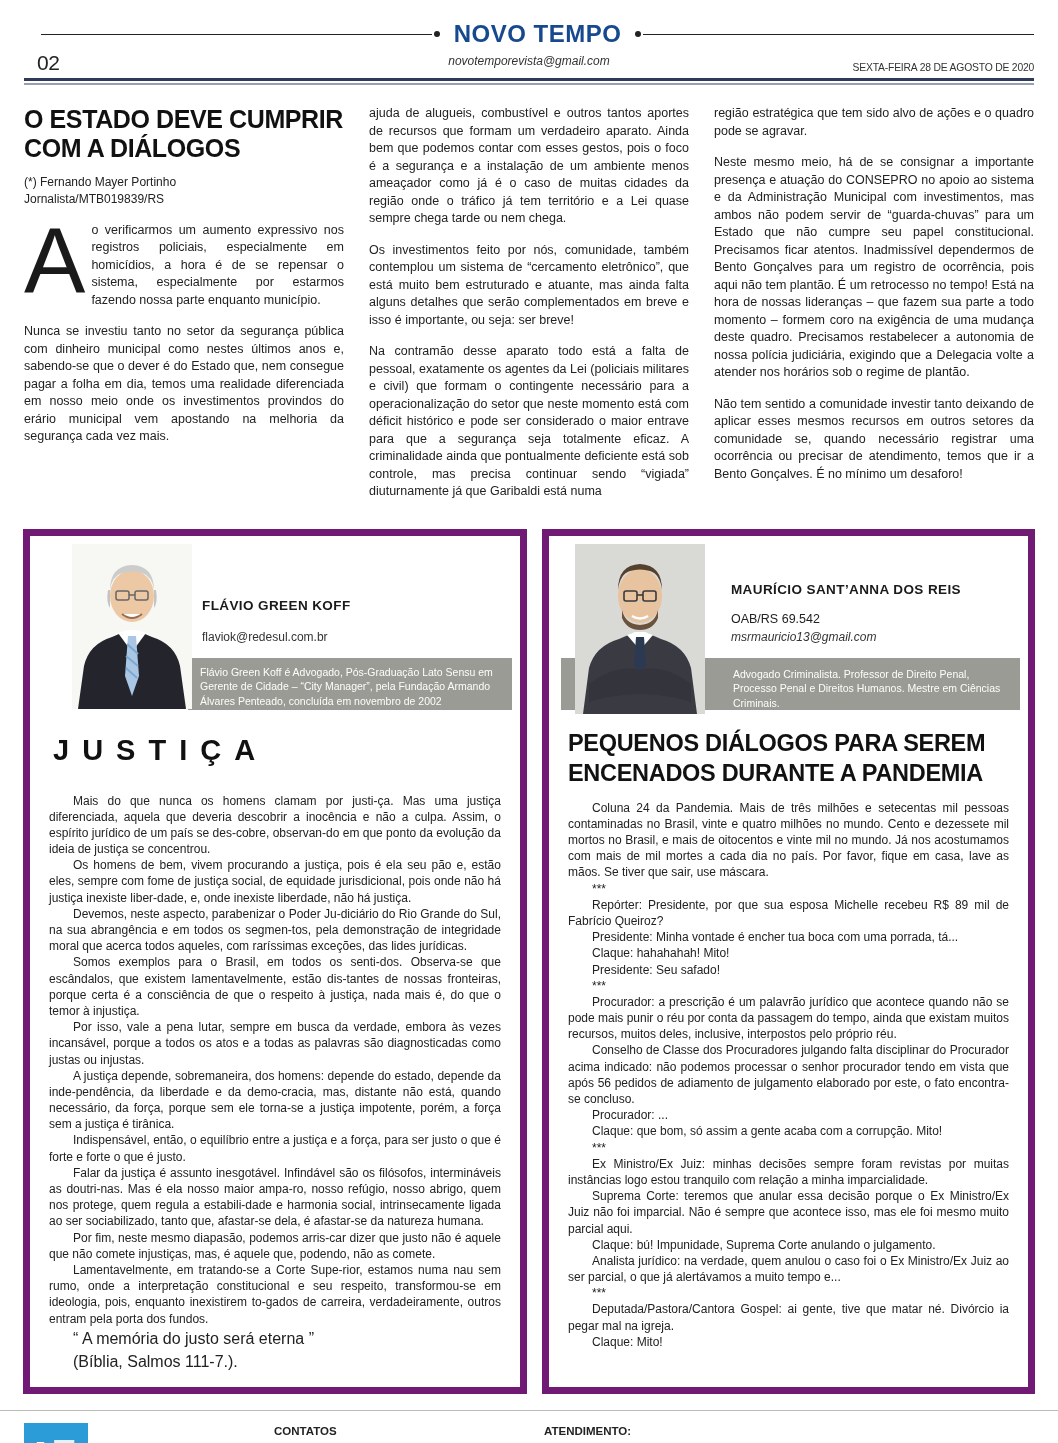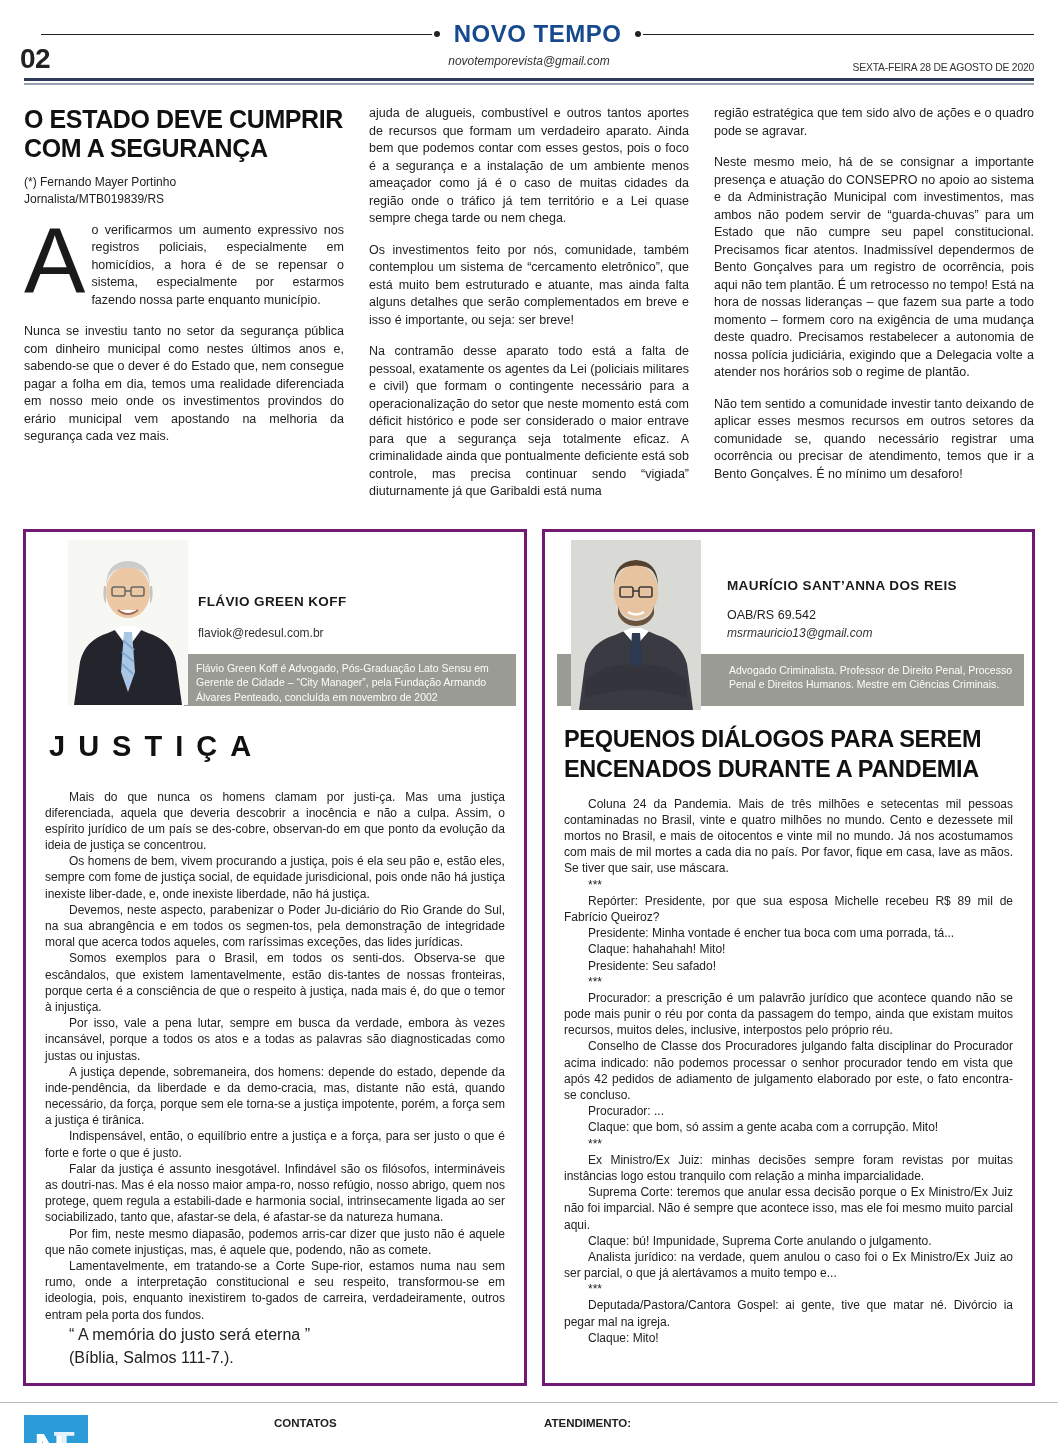--- a/index.html
+++ b/index.html
@@ -9,36 +9,36 @@
   
   .header { position:relative; padding-top:20px; }
   .mast-row { display:flex; align-items:center; gap:14px; padding:0 24px;margin-left:17px; }
   .mast-line { flex:1; display:flex; align-items:center; }
   .mast-line .line { flex:1; height:1px; background:#222; }
   .mast-line .dot { width:6px; height:6px; background:#222; border-radius:50%; }
   .mast-line.left .dot { margin-left:2px; }
   .mast-line.right .dot { margin-right:2px; }
   .masthead-title { font-size:24px; font-weight:bold; color:#17498f; letter-spacing:.5px; white-space:nowrap; }
   .mast-email { text-align:center; font-style:italic; font-size:12px; color:#333; margin-top:6px; }
-  .page-number { position:absolute; left:20px; bottom:10px; font-size:28px; font-weight:bold; letter-spacing:-.5px; }
+  .page-number { position:absolute; left:37px; bottom:10px; font-size:21px; font-weight:normal; letter-spacing:-.5px; }
   .edition-date { position:absolute; right:24px; bottom:12px; font-size:11px; color:#333; letter-spacing:-.2px; transform:scaleX(.94); transform-origin:right; }
   .header-rule { margin:10px 24px 0; border-top:3px solid #303a58; }
   .header-rule-2 { margin:2px 24px 0; border-top:2px solid #97a0b2; }
 
   
   .lead { display:flex; gap:25px; padding:20px 24px 0; min-height:342px; }
   .lead-col { width:320px; font-size:12.5px; line-height:1.4; text-align:justify; }
   .lead-col p { margin-bottom:14px; }
   .lead-title { font-size:25px; font-weight:bold; line-height:1.14; letter-spacing:-.4px; color:#111; margin-bottom:12px; }
   .lead-byline { font-size:12px; line-height:1.4; margin-bottom:14px; }
   .dropcap { float:left; font-size:92px; line-height:.78; padding:4px 6px 0 0; font-weight:400; color:#1a1a1a; }
 
   
   .features { display:flex; gap:15px; padding:14px 23px 0; }
-  .feature-box { border:3px solid #701a75; background:#fff; min-height:718px; }
+  .feature-box { border:7px solid #701a75; background:#fff; min-height:718px; }
   .feature-box.left { width:507px; }
   .feature-box.right { width:496px; }
 
   .profile { position:relative; height:180px; }
   .photo { position:absolute; top:8px; z-index:2; overflow:hidden; }
   .photo svg { display:block; width:100%; height:100%; }
   .profile-left .photo { left:42px; width:120px; height:165px; }
   .profile-right .photo { left:26px; width:130px; height:170px; }
   .p-name { position:absolute; font-size:13.5px; font-weight:bold; letter-spacing:.4px; color:#1a1a1a; }
   .profile-left .p-name { left:172px; top:62px; }
@@ -94,21 +94,21 @@
     <div class="page-number">02</div>
     <div class="edition-date">SEXTA-FEIRA 28 DE AGOSTO DE 2020</div>
     <div class="header-rule"></div>
     <div class="header-rule-2"></div>
   </div>
 
   <div class="lead">
     <div class="lead-col">
       <div class="lead-title">
         <span>O ESTADO DEVE CUMPRIR</span><br>
-        <span>COM A SEGURANÇA</span>
+        <span>COM A DIÁLOGOS</span>
       </div>
       <div class="lead-byline">
         <div>(*) Fernando Mayer Portinho</div>
         <div>Jornalista/MTB019839/RS</div>
       </div>
       <p><span class="dropcap">A</span><span>o verificarmos um aumento expressivo nos registros policiais, especialmente em homicídios, a hora é de se repensar o sistema, especialmente por estarmos fazendo nossa parte enquanto município.</span></p>
       <div>
           <p>Nunca se investiu tanto no setor da segurança pública com dinheiro municipal como nestes últimos anos e, sabendo-se que o dever é do Estado que, nem consegue pagar a folha em dia, temos uma realidade diferenciada em nosso meio onde os investimentos provindos do erário municipal vem apostando na melhoria da segurança cada vez mais.</p>
         </div>
     </div>
@@ -210,21 +210,21 @@
         </div>
         <div class="feature-text">
             <p>Coluna 24 da Pandemia. Mais de três milhões e setecentas mil pessoas contaminadas no Brasil, vinte e quatro milhões no mundo. Cento e dezessete mil mortos no Brasil, e mais de oitocentos e vinte mil no mundo. Já nos acostumamos com mais de mil mortes a cada dia no país. Por favor, fique em casa, lave as mãos. Se tiver que sair, use máscara.</p>
             <p>***</p>
             <p>Repórter: Presidente, por que sua esposa Michelle recebeu R$ 89 mil de Fabrício Queiroz?</p>
             <p>Presidente: Minha vontade é encher tua boca com uma porrada, tá...</p>
             <p>Claque: hahahahah! Mito!</p>
             <p>Presidente: Seu safado!</p>
             <p>***</p>
             <p>Procurador: a prescrição é um palavrão jurídico que acontece quando não se pode mais punir o réu por conta da passagem do tempo, ainda que existam muitos recursos, muitos deles, inclusive, interpostos pelo próprio réu.</p>
-            <p>Conselho de Classe dos Procuradores julgando falta disciplinar do Procurador acima indicado: não podemos processar o senhor procurador tendo em vista que após 42 pedidos de adiamento de julgamento elaborado por este, o fato encontra-se concluso.</p>
+            <p>Conselho de Classe dos Procuradores julgando falta disciplinar do Procurador acima indicado: não podemos processar o senhor procurador tendo em vista que após 56 pedidos de adiamento de julgamento elaborado por este, o fato encontra-se concluso.</p>
             <p>Procurador: ...</p>
             <p>Claque: que bom, só assim a gente acaba com a corrupção. Mito!</p>
             <p>***</p>
             <p>Ex Ministro/Ex Juiz: minhas decisões sempre foram revistas por muitas instâncias logo estou tranquilo com relação a minha imparcialidade.</p>
             <p>Suprema Corte: teremos que anular essa decisão porque o Ex Ministro/Ex Juiz não foi imparcial. Não é sempre que acontece isso, mas ele foi mesmo muito parcial aqui.</p>
             <p>Claque: bú! Impunidade, Suprema Corte anulando o julgamento.</p>
             <p>Analista jurídico: na verdade, quem anulou o caso foi o Ex Ministro/Ex Juiz ao ser parcial, o que já alertávamos a muito tempo e...</p>
             <p>***</p>
             <p>Deputada/Pastora/Cantora Gospel: ai gente, tive que matar né. Divórcio ia pegar mal na igreja.</p>
             <p>Claque: Mito!</p>

